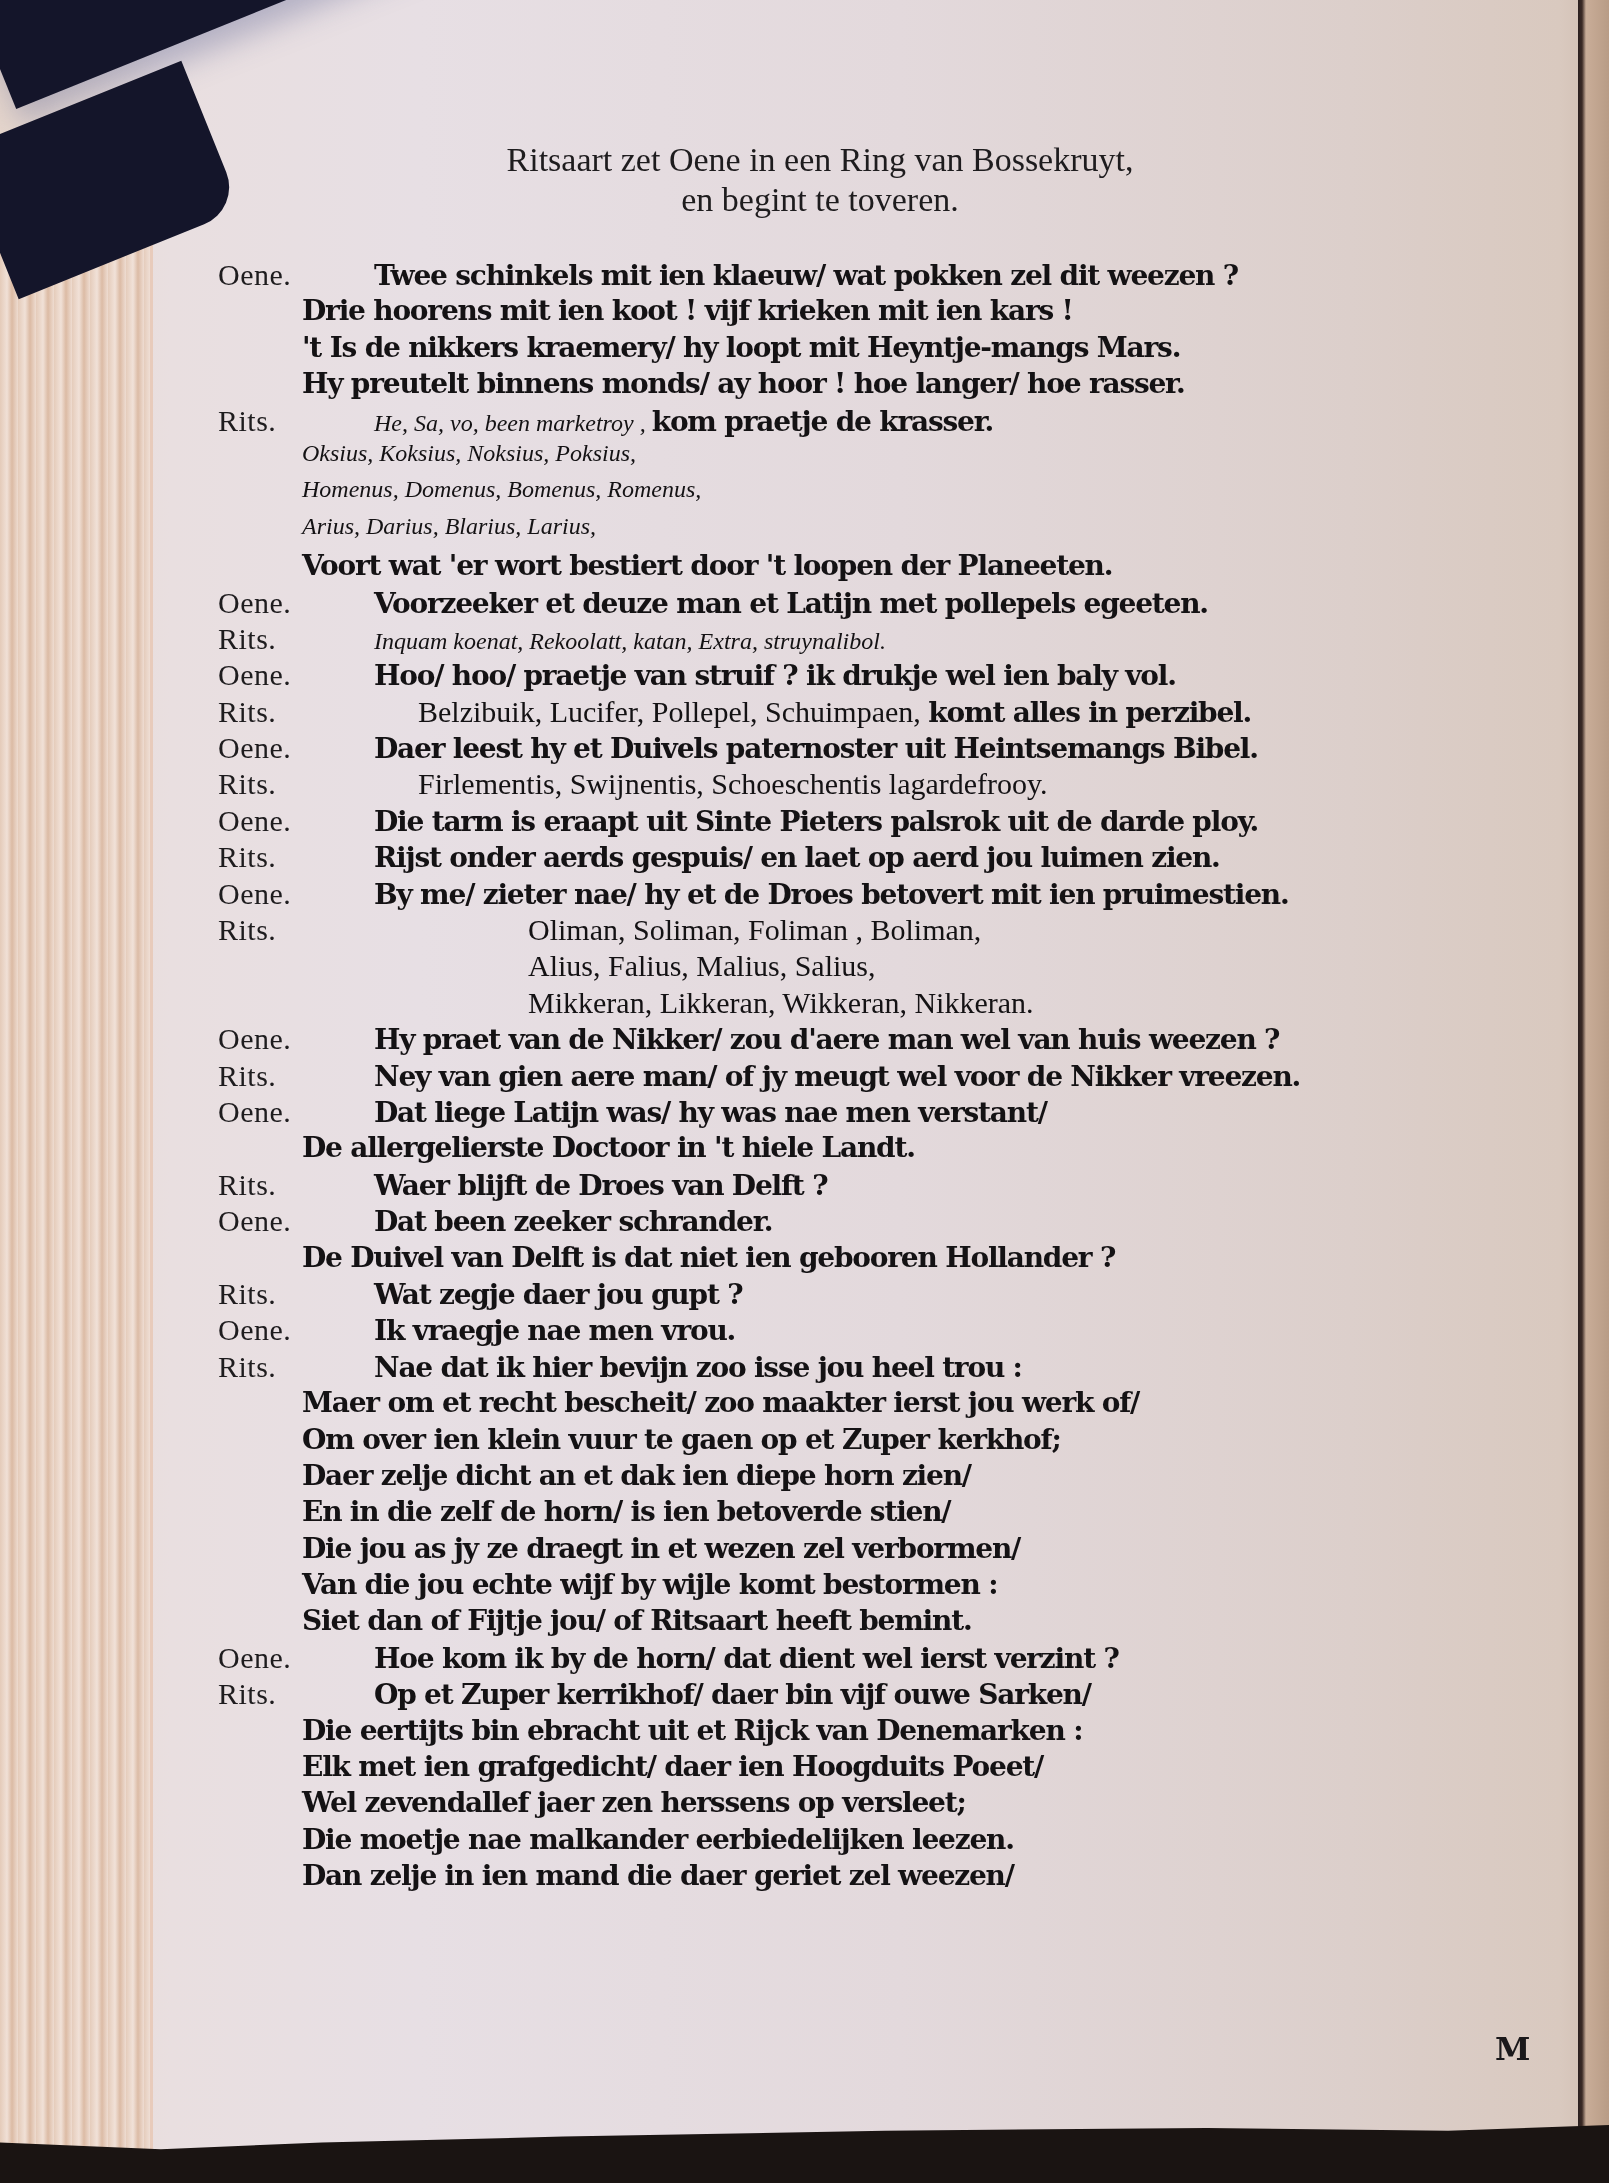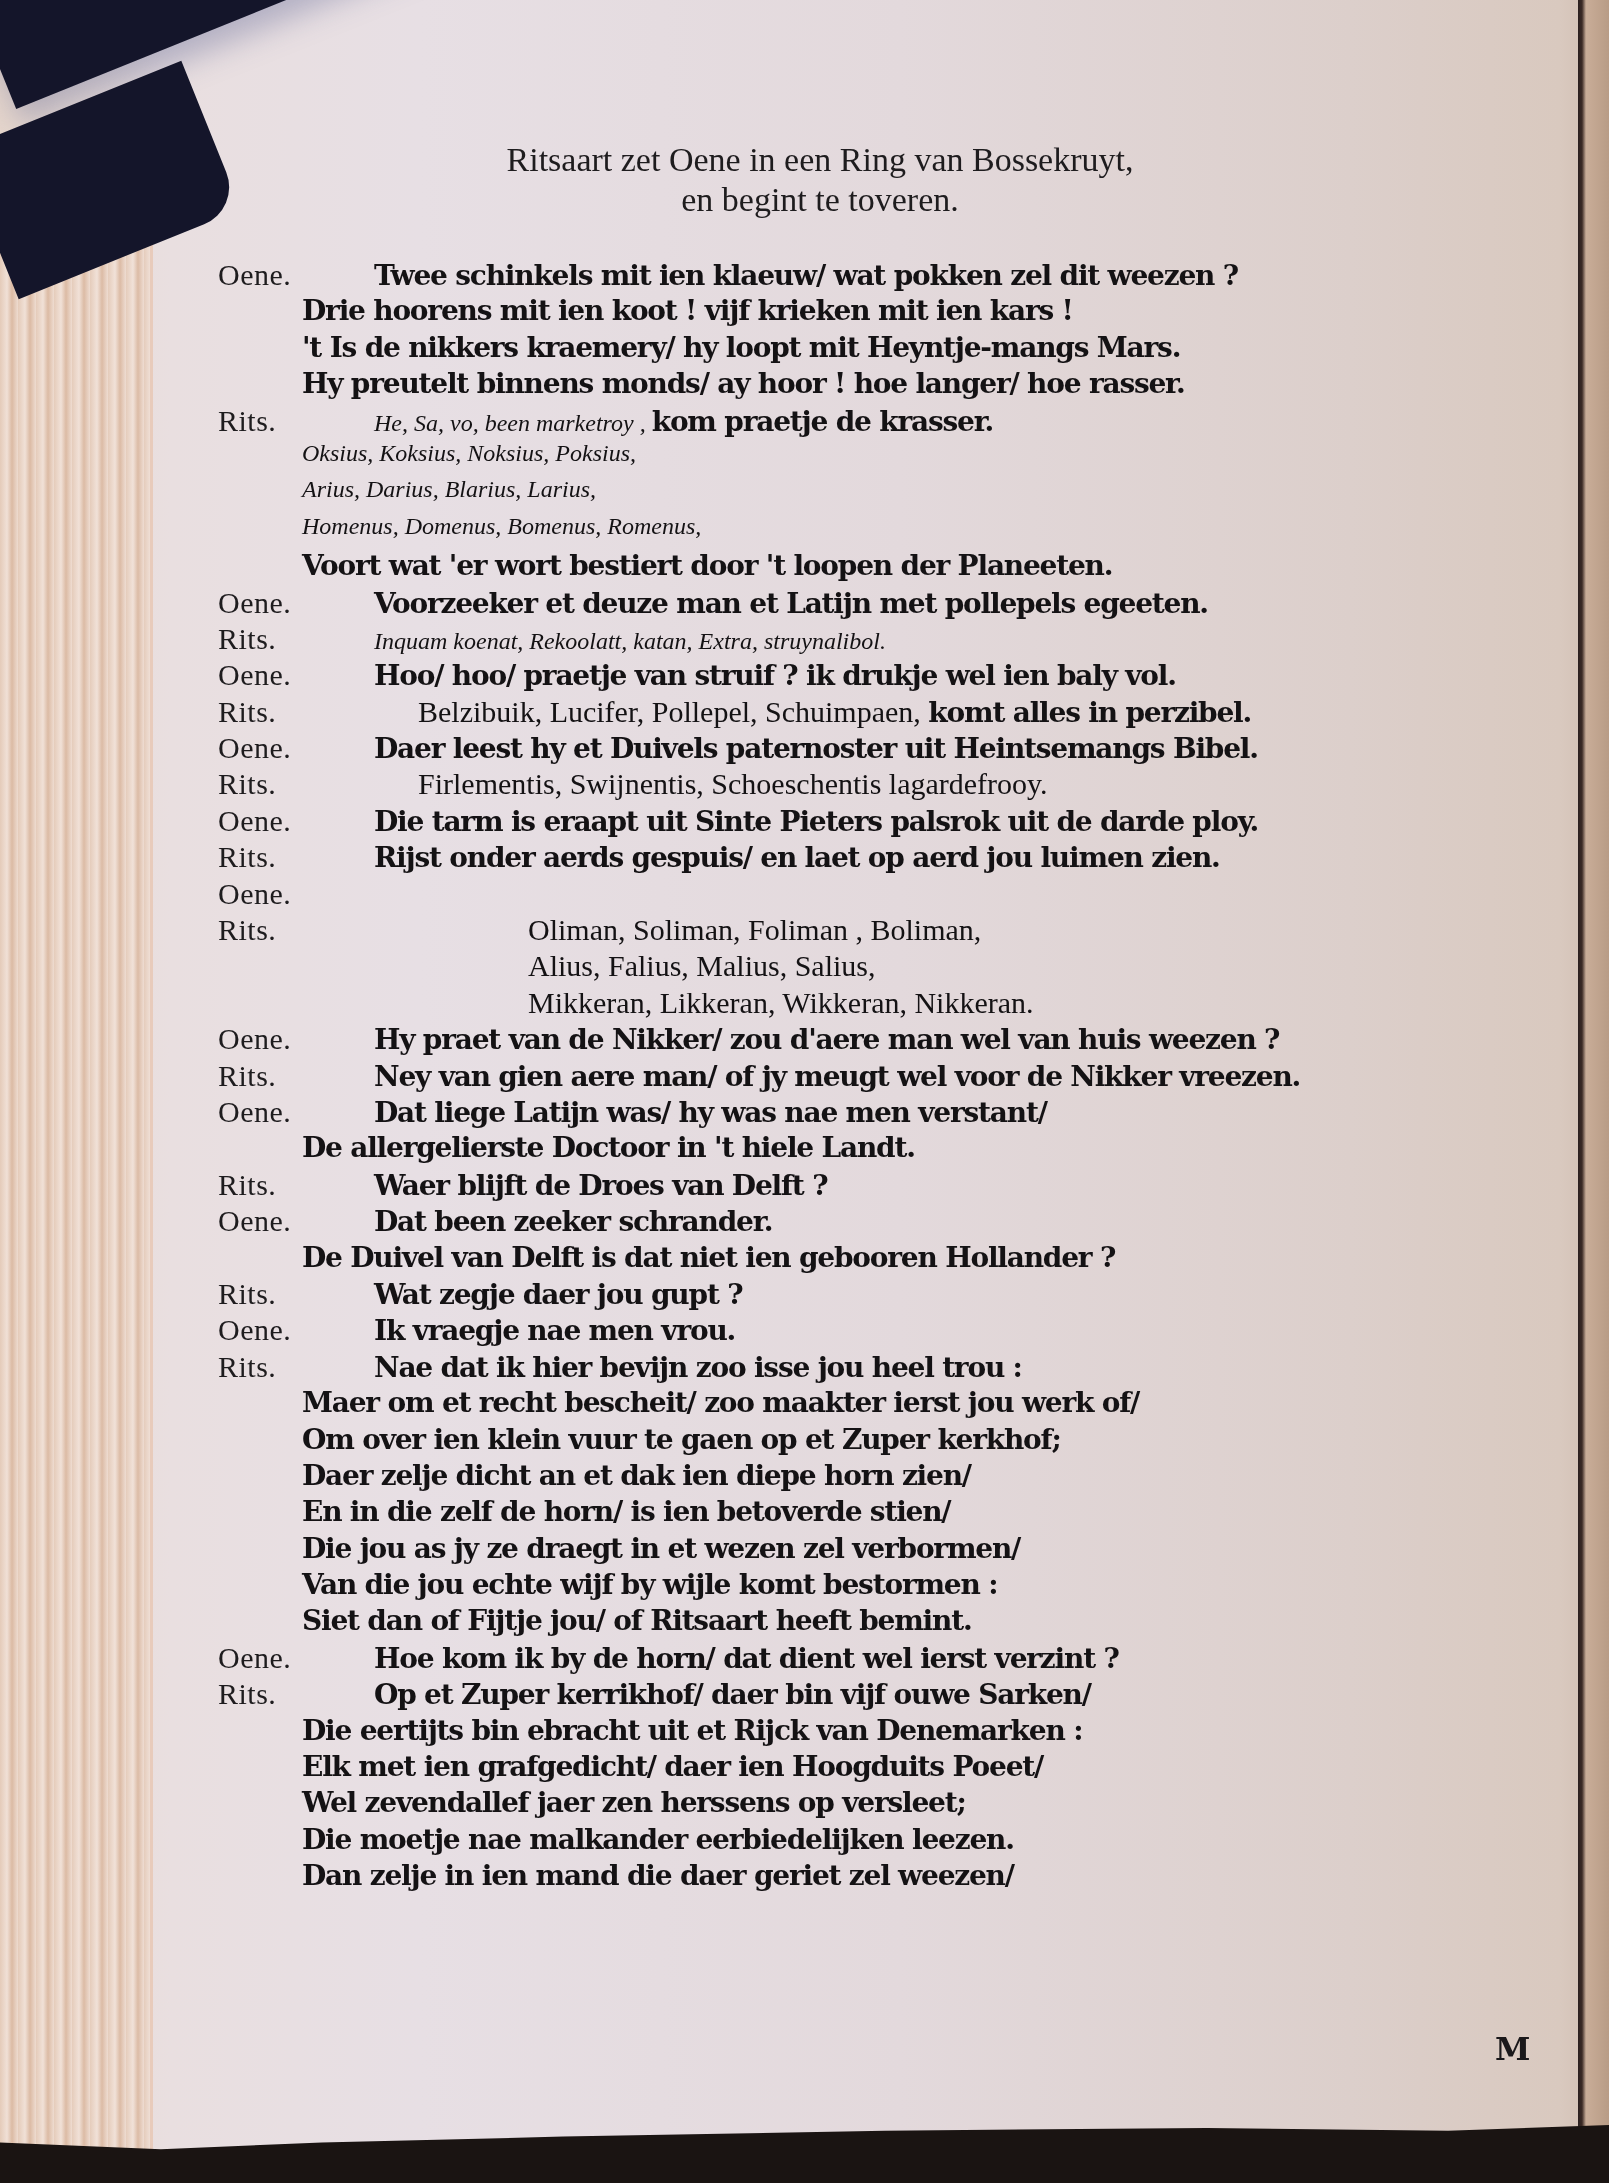--- a/index.html
+++ b/index.html
@@ -97,28 +97,28 @@
     <div class="row">
       <span class="speaker">Rits.</span>
       <span><span class="seg ital">He, Sa, vo, been marketroy , </span><span class="seg blk">kom praetje de krasser.</span></span>
     </div>
     <div class="row">
       <span class="speaker" style="width: 0px;"></span>
       <span class="indent" style="padding-left: 40px;"><span class="seg ital">Oksius, Koksius, Noksius, Poksius,</span></span>
     </div>
     <div class="row">
       <span class="speaker" style="width: 0px;"></span>
+      <span class="indent" style="padding-left: 40px;"><span class="seg ital">Homenus, Domenus, Bomenus, Romenus,</span></span>
+    </div>
+    <div class="row">
+      <span class="speaker" style="width: 0px;"></span>
       <span class="indent" style="padding-left: 40px;"><span class="seg ital">Arius, Darius, Blarius, Larius,</span></span>
     </div>
     <div class="row">
       <span class="speaker" style="width: 0px;"></span>
-      <span class="indent" style="padding-left: 40px;"><span class="seg ital">Homenus, Domenus, Bomenus, Romenus,</span></span>
-    </div>
-    <div class="row">
-      <span class="speaker" style="width: 0px;"></span>
       <span class="indent" style="padding-left: 40px;"><span class="seg blk">Voort wat 'er wort bestiert door 't loopen der Planeeten.</span></span>
     </div>
     <div class="row">
       <span class="speaker">Oene.</span>
       <span><span class="seg blk">Voorzeeker et deuze man et Latijn met pollepels egeeten.</span></span>
     </div>
     <div class="row">
       <span class="speaker">Rits.</span>
       <span><span class="seg ital">Inquam koenat, Rekoolatt, katan, Extra, struynalibol.</span></span>
     </div>
@@ -141,20 +141,21 @@
     <div class="row">
       <span class="speaker">Oene.</span>
       <span><span class="seg blk">Die tarm is eraapt uit Sinte Pieters palsrok uit de darde ploy.</span></span>
     </div>
     <div class="row">
       <span class="speaker">Rits.</span>
       <span><span class="seg blk">Rijst onder aerds gespuis/ en laet op aerd jou luimen zien.</span></span>
     </div>
     <div class="row">
       <span class="speaker">Oene.</span>
+      <span><span class="seg blk">By me/ zieter nae/ hy et de Droes betovert mit ien pruimestien.</span></span>
     </div>
     <div class="row">
       <span class="speaker">Rits.</span>
       <span style="padding-left: 110px;"><span class="seg rom">Oliman, Soliman, Foliman , Boliman,</span></span>
     </div>
     <div class="row">
       <span class="speaker" style="width: 112px;"></span>
       <span style="padding-left: 110px;"><span class="seg rom">Alius, Falius, Malius, Salius,</span></span>
     </div>
     <div class="row">

